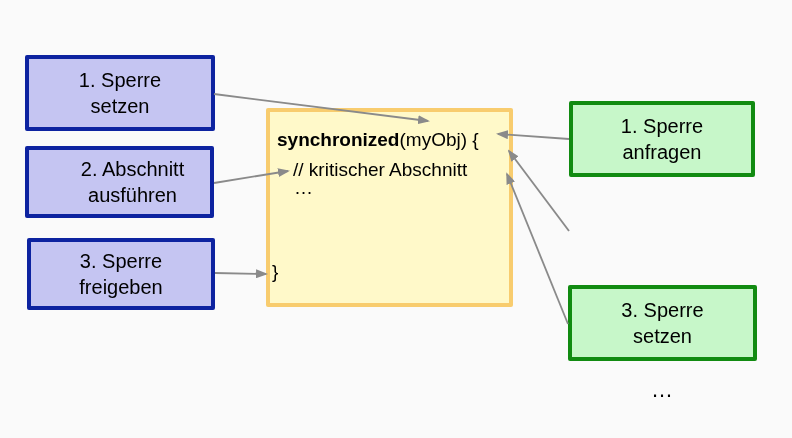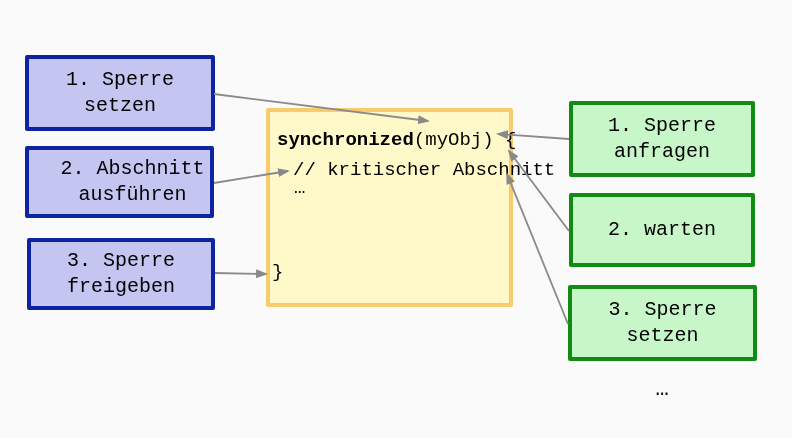--- a/index.html
+++ b/index.html
@@ -1,19 +1,19 @@
 <!DOCTYPE html>
 <html style="--background: #fafafa; --left-box-fill: #c5c5f2; --left-box-border: #0d23a0; --right-box-fill: #c7f7c9; --right-box-border: #118b11; --code-box-fill: #fff9c9; --code-box-border: #f8cc6e; --arrow: #8a8a8a;"><head>
 <meta charset="utf-8">
 <style>
   html,body{margin:0;padding:0;background:#fafafa;}
   .stage{
     position:relative;width:792px;height:438px;overflow:hidden;
     background:var(--background,#fafafa);
-    font-family:Liberation Mono, monospace;color:#000;
+    font-family:Liberation Sans, sans-serif;color:#000;
   }
   .node{
     position:absolute;box-sizing:border-box;border-radius:2px;
     display:flex;align-items:center;justify-content:center;
     text-align:center;font-size:20px;line-height:26px;white-space:pre-line;
   }
   .node.purple{background:var(--left-box-fill,#c5c5f2);border:4px solid var(--left-box-border,#0d23a0);}
   .node.green{background:var(--right-box-fill,#c7f7c9);border:4px solid var(--right-box-border,#118b11);}
   .p1{left:25px;top:55px;width:190px;height:76px;}
   .p2{left:25px;top:146px;width:189px;height:72px;padding-left:26px;}
@@ -60,23 +60,20 @@
     <div class="codeline cl2">// kritischer Abschnitt</div>
     <div class="codeline cl1"><span class="kw">synchronized</span><span>(myObj) {</span></div>
     <div class="codeline cl3">…</div>
     <div class="codeline cl4">}</div>
   </div>
 
   <div class="node green g1">
     <span>1. Sperre
 anfragen</span>
   </div>
-  <div class="node green g2">
-    <span>2. warten</span>
-  </div>
   <div class="node green g3">
     <span>3. Sperre
 setzen</span>
   </div>
 
   <div class="ellipsis-bottom">…</div>
 
   <svg class="arrows" viewBox="0 0 792 438">
     <defs>
       <marker id="ah" markerUnits="userSpaceOnUse" markerWidth="12" markerHeight="9" refX="10" refY="4.5" orient="auto">

